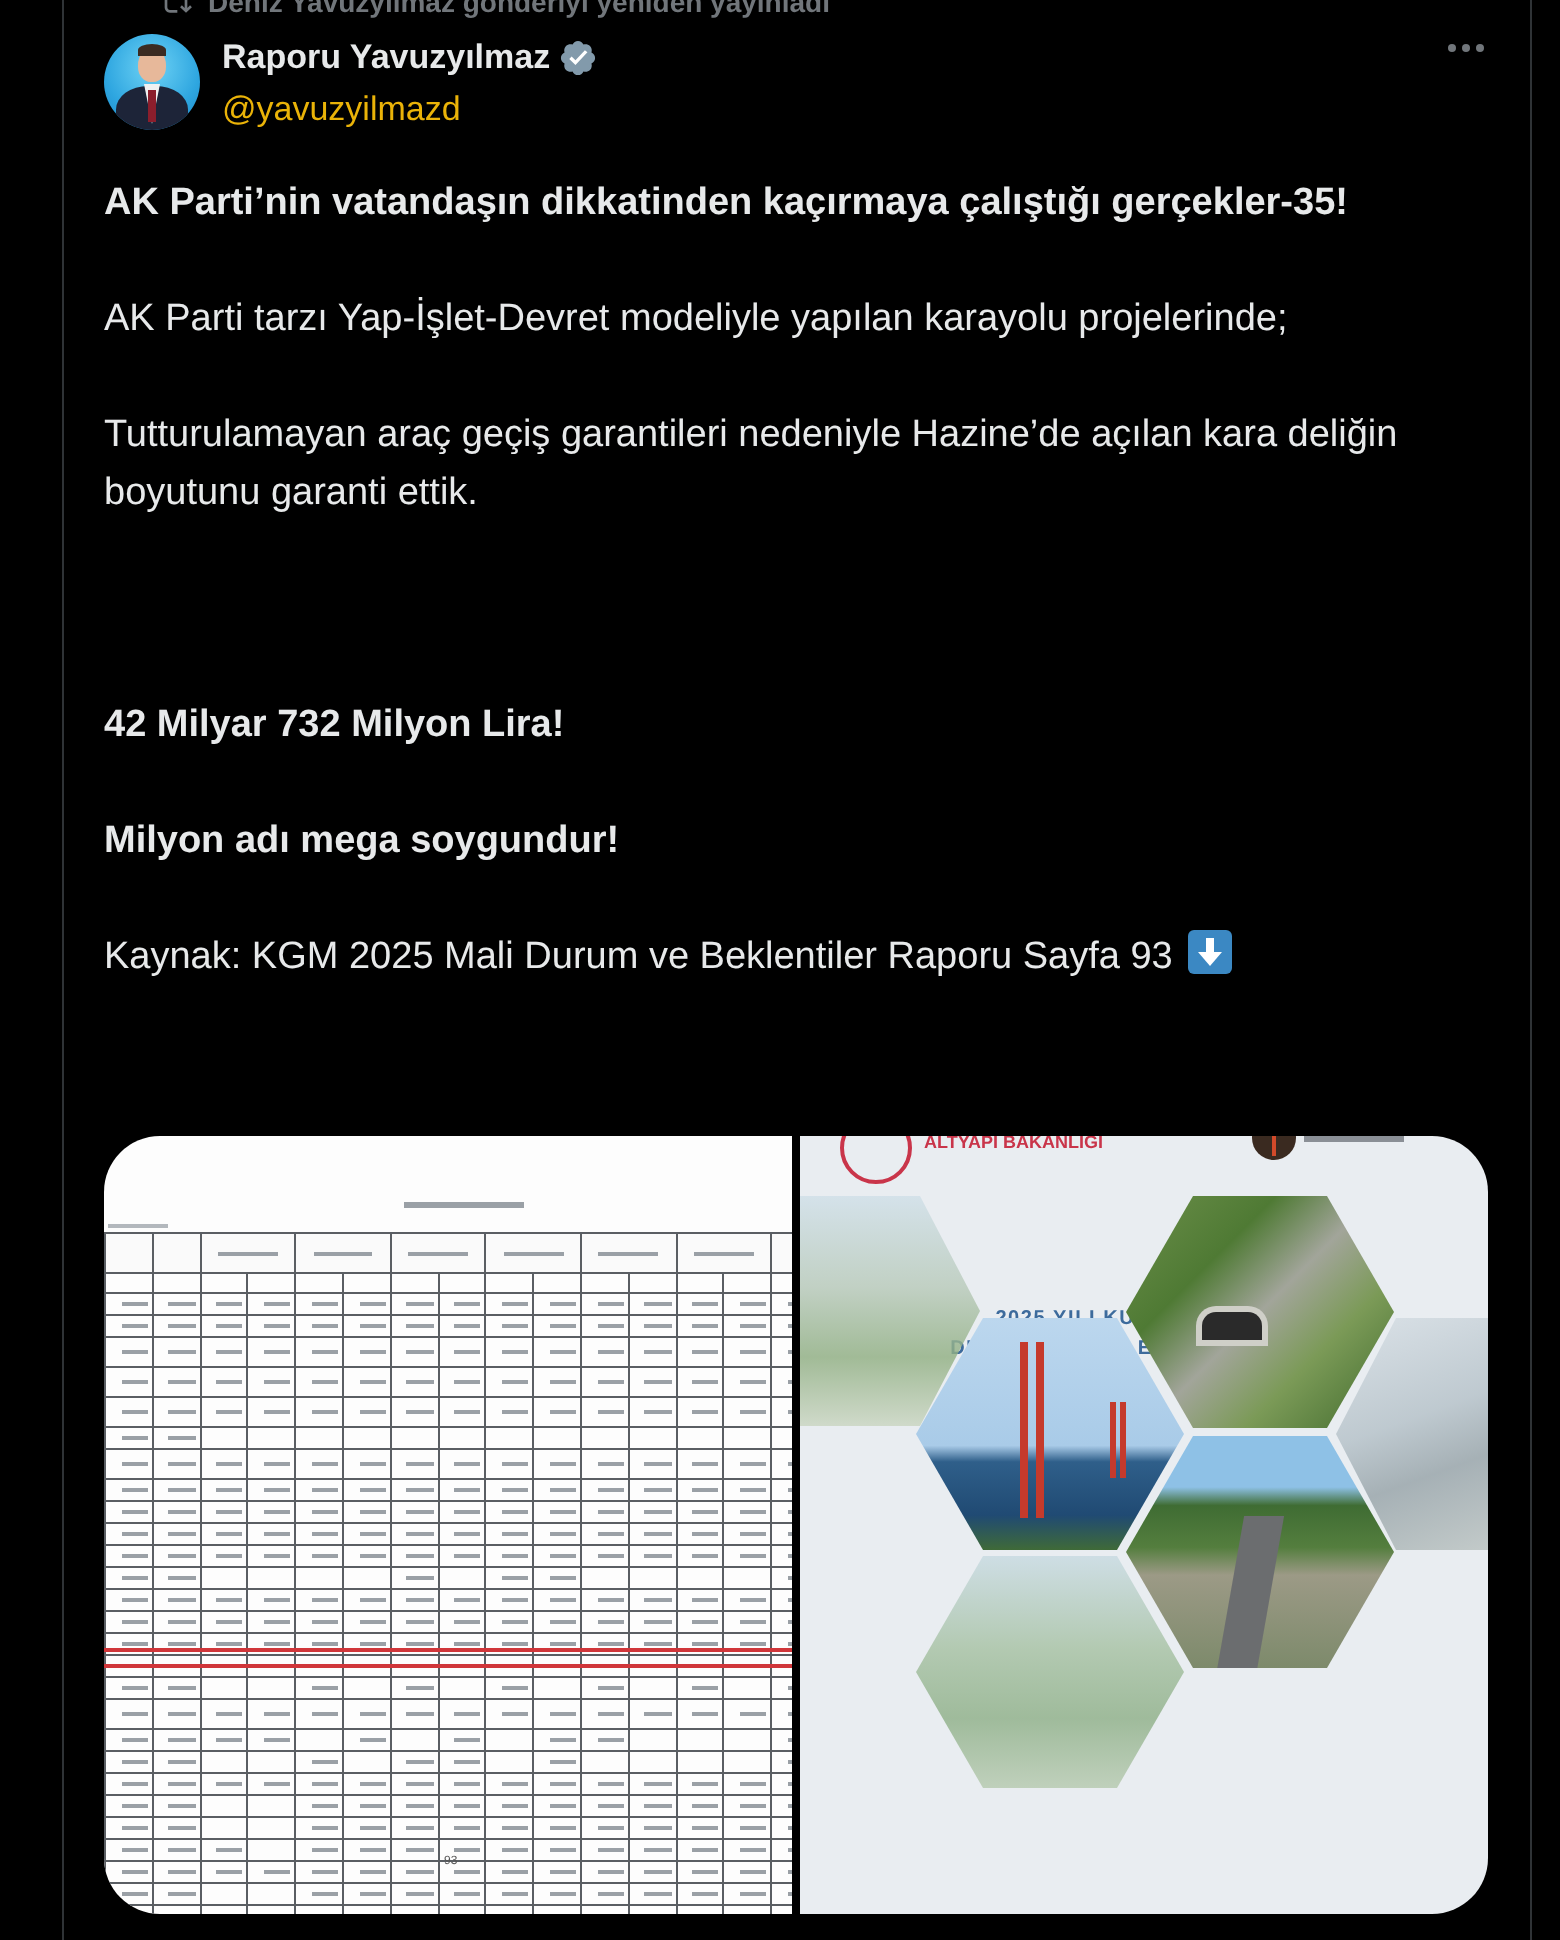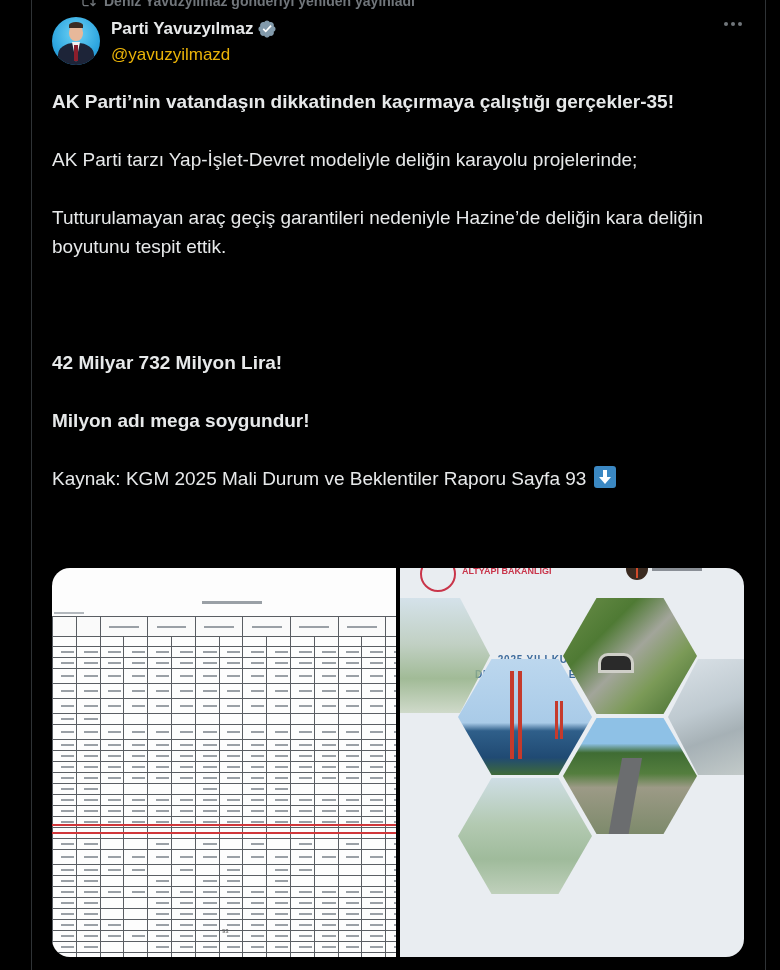--- a/index.html
+++ b/index.html
@@ -29,21 +29,21 @@
   .more span { width: 4px; height: 4px; border-radius: 50%; background: #71767b; }
 
   .tweet-text { position: absolute; left: 52px; top: 87px; width: 705px; font-size: 19px; line-height: 29px; color: #e7e9ea; }
   .tweet-text p { margin: 0; }
   .tweet-text .gap { height: 29px; }
   .tweet-text .bold { font-weight: bold; }
   .emoji-arrow { display: inline-block; width: 22px; height: 22px; background: #3b88c3; border-radius: 3px; vertical-align: -3px; position: relative; margin-left: 2px; }
   .emoji-arrow::before { content: ""; position: absolute; left: 9px; top: 4px; width: 4px; height: 8px; background: #fff; }
   .emoji-arrow::after { content: ""; position: absolute; left: 5px; top: 11px; border-left: 6px solid transparent; border-right: 6px solid transparent; border-top: 7px solid #fff; }
 
-  .media { position: absolute; left: 52px; top: 568px; width: 692px; height: 389px; border-radius: 18px; overflow: hidden; display: flex; gap: 4px; background: #000; }
+  .media { position: absolute; left: 52px; top: 568px; width: 692px; height: 389px; border-radius: 28px; overflow: hidden; display: flex; gap: 4px; background: #000; }
   .media-left { width: 344px; height: 100%; background: #fdfdfd; position: relative; overflow: hidden; }
   .media-right { flex: 1; height: 100%; background: #e9edf1; position: relative; overflow: hidden; }
 
   
   .doc-title { position: absolute; left: 150px; top: 33px; width: 60px; height: 3px; background: #9aa0a6; }
   .doc-sub { position: absolute; left: 2px; top: 44px; width: 30px; height: 2px; background: #b3b8bd; }
   .doc-table { position: absolute; left: 0; top: 48px; width: 358px; border-collapse: collapse; }
   .doc-table td { border: 1px solid #5a5e63; height: 11px; padding: 0 2px; font-size: 4px; color: #666; text-align: right; }
   .doc-table tr.head td { height: 20px; background: #fafafa; text-align: center; }
   .doc-table tr.subhead td { height: 10px; }
@@ -91,40 +91,40 @@
 
 <div class="avatar">
   <div class="suit"></div>
   <div class="shirt"></div>
   <div class="tie"></div>
   <div class="head"></div>
   <div class="hair"></div>
 </div>
 
 <div class="name-row">
-  <span class="display-name">Parti Yavuzyılmaz</span>
+  <span class="display-name">Raporu Yavuzyılmaz</span>
   <svg class="verified" viewBox="0 0 22 22">
       <path fill="#829aab" d="M20.4 11c0-1.3-.8-2.5-2-3 .4-1.3.1-2.7-.8-3.6-.9-.9-2.3-1.2-3.6-.8-.5-1.2-1.7-2-3-2s-2.5.8-3 2c-1.3-.4-2.7-.1-3.6.8-.9.9-1.2 2.3-.8 3.6-1.2.5-2 1.7-2 3s.8 2.5 2 3c-.4 1.3-.1 2.7.8 3.6.9.9 2.3 1.2 3.6.8.5 1.2 1.7 2 3 2s2.5-.8 3-2c1.3.4 2.7.1 3.6-.8.9-.9 1.2-2.3.8-3.6 1.2-.5 2-1.7 2-3z"></path>
       <path fill="#fff" d="M9.6 14.9l-3.4-3.4 1.3-1.3 2.1 2.1 5.2-5.6 1.4 1.2z"></path>
     </svg>
 </div>
 <div class="handle">@yavuzyilmazd</div>
 
 <div class="more">
   <span></span>
   <span></span>
   <span></span>
 </div>
 
 <div class="tweet-text">
   <p class="bold">AK Parti’nin vatandaşın dikkatinden kaçırmaya çalıştığı gerçekler-35!</p>
   <div class="gap"></div>
-  <p>AK Parti tarzı Yap-İşlet-Devret modeliyle deliğin karayolu projelerinde;</p>
+  <p>AK Parti tarzı Yap-İşlet-Devret modeliyle yapılan karayolu projelerinde;</p>
   <div class="gap"></div>
-  <p>Tutturulamayan araç geçiş garantileri nedeniyle Hazine’de deliğin kara deliğin boyutunu tespit ettik.</p>
+  <p>Tutturulamayan araç geçiş garantileri nedeniyle Hazine’de açılan kara deliğin boyutunu garanti ettik.</p>
   <div class="gap"></div>
   <div class="gap"></div>
   <div class="gap"></div>
   <p class="bold">42 Milyar 732 Milyon Lira!</p>
   <div class="gap"></div>
   <p class="bold">Milyon adı mega soygundur!</p>
   <div class="gap"></div>
   <p><span>Kaynak: KGM 2025 Mali Durum ve Beklentiler Raporu Sayfa 93 </span><span class="emoji-arrow"></span></p>
 </div>
 

